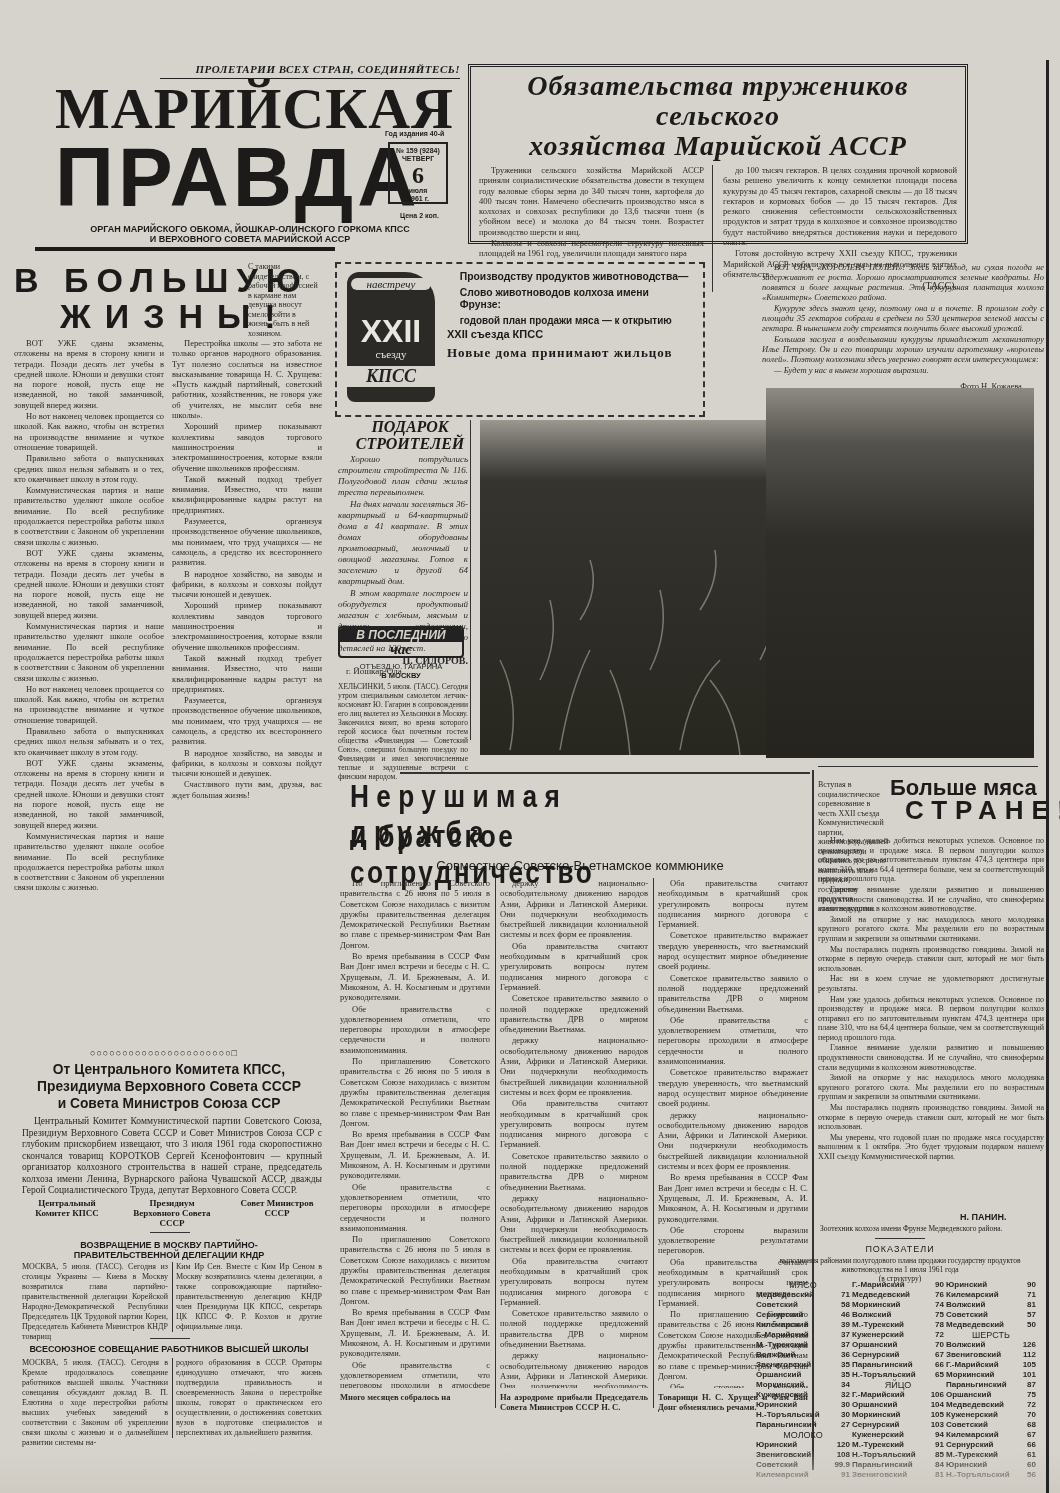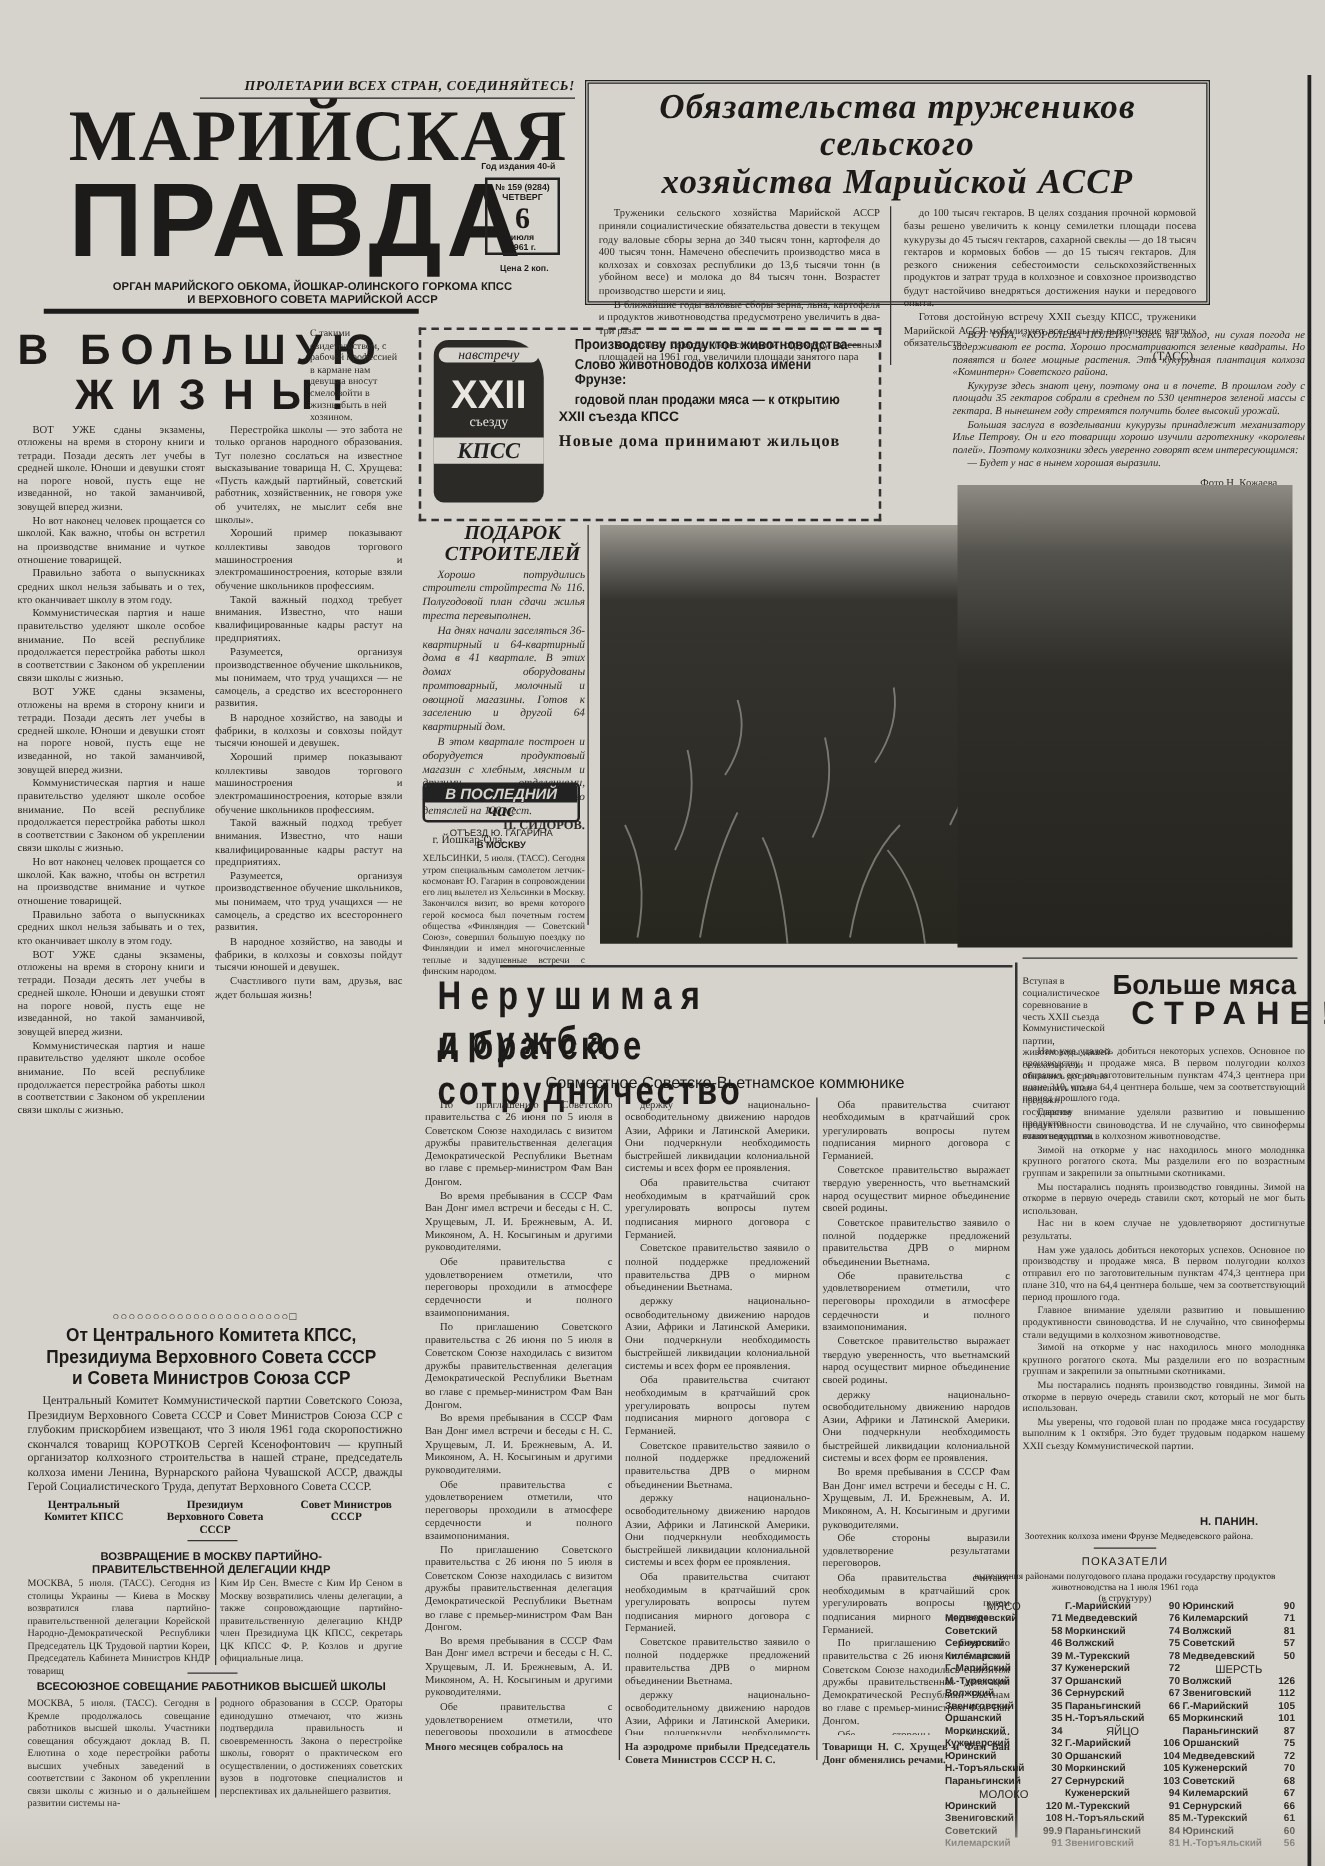--- a/index.html
+++ b/index.html
@@ -45,21 +45,20 @@
   <div>И ВЕРХОВНОГО СОВЕТА МАРИЙСКОЙ АССР</div>
 </div>
 <div class="abs rule" style="left:35px;top:247px;width:300px;height:4px"></div>
 
 <div class="abs box-top">
   <h1>Обязательства тружеников сельского</h1>
   <h1>хозяйства Марийской АССР</h1>
   <div style="display:flex;gap:10px;margin-top:4px">
     <div class="txt" style="width:235px;border-right:1px solid #333;padding-right:8px">
       <p>Труженики сельского хозяйства Марийской АССР приняли социалистические обязательства довести в текущем году валовые сборы зерна до 340 тысяч тонн, картофеля до 400 тысяч тонн. Намечено обеспечить производство мяса в колхозах и совхозах республики до 13,6 тысячи тонн (в убойном весе) и молока до 84 тысяч тонн. Возрастет производство шерсти и яиц.</p>
-      <p>В ближайшие годы валовые сборы зерна, льна, картофеля и продуктов животноводства предусмотрено увеличить в два-три раза.</p>
       <p>Колхозы и совхозы пересмотрели структуру посевных площадей на 1961 год, увеличили площади занятого пара</p>
     </div>
     <div class="txt" style="width:235px">
       <p>до 100 тысяч гектаров. В целях создания прочной кормовой базы решено увеличить к концу семилетки площади посева кукурузы до 45 тысяч гектаров, сахарной свеклы — до 18 тысяч гектаров и кормовых бобов — до 15 тысяч гектаров. Для резкого снижения себестоимости сельскохозяйственных продуктов и затрат труда в колхозное и совхозное производство будут настойчиво внедряться достижения науки и передового опыта.</p>
       <p>Готовя достойную встречу XXII съезду КПСС, труженики Марийской АССР мобилизуют все силы на выполнение взятых обязательств.</p>
       <div style="text-align:right;font-size:10px;margin-top:2px">(ТАСС).</div>
     </div>
   </div>
 </div>
 
@@ -118,21 +117,21 @@
 <div class="abs hline" style="left:150px;top:1338px;width:40px;height:1px"></div>
 
 <div class="abs sans" style="left:14px;top:1344px;width:310px;text-align:center;font-weight:bold;font-size:9px">ВСЕСОЮЗНОЕ СОВЕЩАНИЕ РАБОТНИКОВ ВЫСШЕЙ ШКОЛЫ</div>
 <div class="abs txt" style="left:22px;top:1358px;width:146px;font-size:8px;line-height:10px">МОСКВА, 5 июля. (ТАСС). Сегодня в Кремле продолжалось совещание работников высшей школы. Участники совещания обсуждают доклад В. П. Елютина о ходе перестройки работы высших учебных заведений в соответствии с Законом об укреплении связи школы с жизнью и о дальнейшем развитии системы на-</div>
 <div class="abs vline" style="left:172px;top:1358px;height:80px;width:1px"></div>
 <div class="abs txt" style="left:176px;top:1358px;width:146px;font-size:8px;line-height:10px">родного образования в СССР. Ораторы единодушно отмечают, что жизнь подтвердила правильность и своевременность Закона о перестройке школы, говорят о практическом его осуществлении, о достижениях советских вузов в подготовке специалистов и перспективах их дальнейшего развития.</div>
 
 <div class="abs banner">
   <div class="abs emblem">
     <div style="font-style:italic;font-size:11px;margin-top:6px;background:#d6d3cc;color:#222;border-radius:6px;margin-left:4px;margin-right:4px">навстречу</div>
-    <div style="font-family:'Liberation Sans',sans-serif;font-weight:900;font-size:32px;line-height:34px;margin-top:8px">XXII</div>
+    <div style="font-family:'Liberation Sans',sans-serif;font-weight:900;font-size:32px;line-height:34px;margin-top:24px">XXII</div>
     <div style="font-size:11px">съезду</div>
     <div style="font-size:18px;font-weight:bold;margin-top:6px;background:#d6d3cc;color:#222;font-style:italic">КПСС</div>
   </div>
   <div class="abs" style="left:110px;top:6px;width:255px;text-align:left">
     <div class="sans" style="font-weight:bold;font-size:11.5px;transform:scaleX(.9)">Производству продуктов животноводства—</div>
     <div class="sans" style="font-weight:bold;font-size:11.5px;margin-top:4px;transform:scaleX(.9)">Слово животноводов колхоза имени Фрунзе:</div>
     <div class="sans" style="font-weight:bold;font-size:11px;margin-top:4px;transform:scaleX(.9)">годовой план продажи мяса — к открытию</div>
     <div class="sans" style="font-weight:bold;font-size:11px;margin-top:2px">XXII съезда КПСС</div>
     <div style="font-weight:bold;font-size:13px;margin-top:5px;letter-spacing:1px">Новые дома принимают жильцов</div>
   </div>

